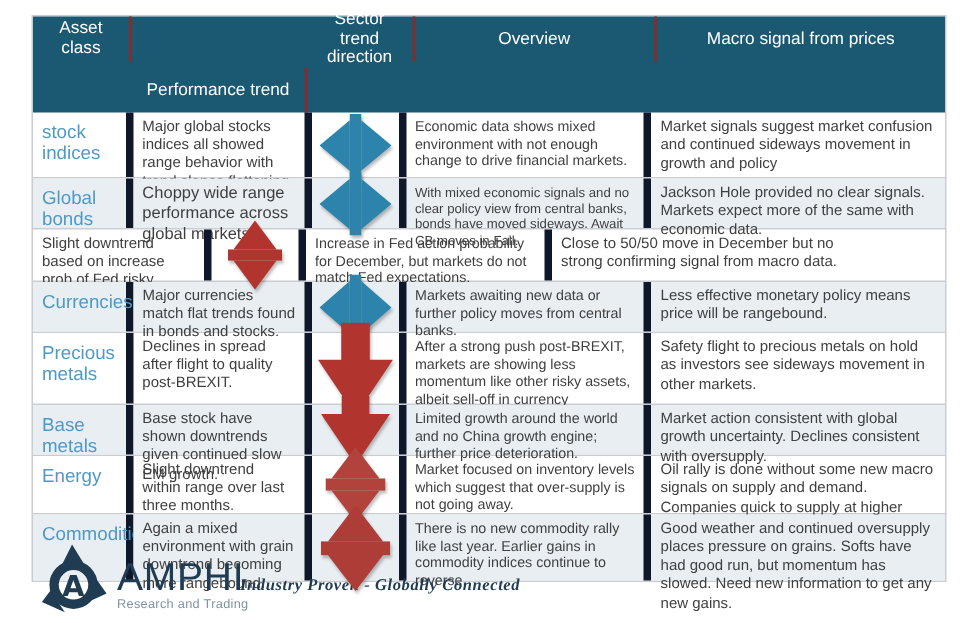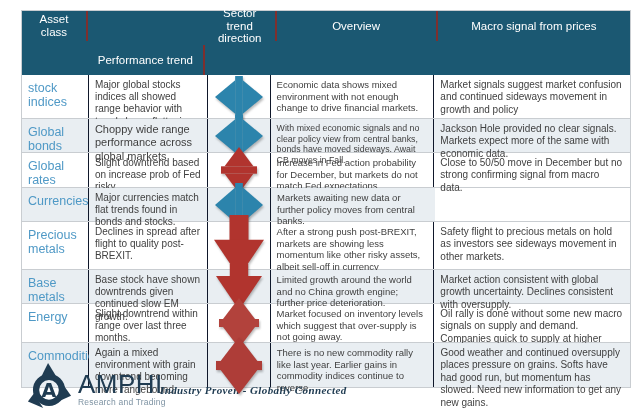--- a/index.html
+++ b/index.html
@@ -3,21 +3,21 @@
 <meta charset="utf-8">
 <style>
   * { margin:0; padding:0; box-sizing:border-box; }
   html,body { width:640px; height:415px; background:#ffffff; font-family:"Liberation Sans", sans-serif; overflow:hidden; }
   .page { position:relative; width:640px; height:415px; background:#fff; }
 
   
   .tbl { position:absolute; left:21px; top:10px; width:610px; border:1px solid #c9cdd1; background:#fff; }
   .trow { display:flex; width:100%; border-bottom:1px solid #c9cdd1; }
   .trow:last-child { border-bottom:none; }
-  .cell { border-right:1px solid #0f172a; padding:4px 6px 3px 6px; color:#3f3f3f; overflow:visible; }
+  .cell { border-right:5px solid #0f172a; padding:4px 6px 3px 6px; color:#3f3f3f; overflow:visible; }
   .cell:last-child { border-right:none; }
   .c-asset { width:67px; font-size:12.5px; color:#4f99c6; padding-top:6px; }
   .c-perf  { width:119px; font-size:10px; line-height:1.22; }
   .c-arrow { width:63px; display:flex; align-items:center; justify-content:center; padding:0; position:relative; }
   .c-over  { width:164px; font-size:9.5px; line-height:1.22; }
   .c-macro { width:196px; font-size:10px; line-height:1.24; }
 
   
   .thead { display:flex; width:100%; background:#1b5872; }
   .hcell { height:30px; color:#ffffff; font-size:11.5px; display:flex; align-items:center; justify-content:center; text-align:center; line-height:1.1; border-right:2px solid #7e2f2e; padding:0 4px; }
@@ -82,21 +82,20 @@
                 <polygon points="100,50 58,10 58,90"></polygon>
               </g>
             </svg>
           </span>
         </div>
       <div class="cell c-over alt" style="font-size:8.8px">With mixed economic signals and no clear policy view from central banks, bonds have moved sideways. Await CB moves in Fall.</div>
       <div class="cell c-macro alt">Jackson Hole provided no clear signals. Markets expect more of the same with economic data.</div>
     </div>
 
     <div class="trow" style="height:35px">
-      <div class="cell c-asset">Global rates</div>
       <div class="cell c-perf">Slight downtrend based on increase prob of Fed risky.</div>
       <div class="cell c-arrow">
           <span class="arrow" style="width: 36px; height: 46px;">
             <svg viewBox="0 0 100 100" preserveAspectRatio="none">
               <g fill="#b1342e">
                 <rect x="0" y="42" width="100" height="16"></rect>
                 <polygon points="50,0 10,42 90,42"></polygon>
                 <polygon points="50,100 10,58 90,58"></polygon>
               </g>
             </svg>
@@ -114,20 +113,21 @@
             <svg viewBox="0 0 100 100" preserveAspectRatio="none">
               <g fill="#2c84ac">
                 <rect x="42" y="0" width="16" height="100"></rect>
                 <polygon points="0,50 42,10 42,90"></polygon>
                 <polygon points="100,50 58,10 58,90"></polygon>
               </g>
             </svg>
           </span>
         </div>
       <div class="cell c-over alt">Markets awaiting new data or further policy moves from central banks.</div>
+      <div class="cell c-macro alt">Less effective monetary policy means price will be rangebound.</div>
     </div>
 
     <div class="trow" style="height:48px">
       <div class="cell c-asset">Precious metals</div>
       <div class="cell c-perf">Declines in spread after flight to quality post-BREXIT.</div>
       <div class="cell c-arrow">
           <span class="arrow" style="width: 50px; height: 62px;">
             <svg viewBox="0 0 100 100" preserveAspectRatio="none">
               <g fill="#b1342e">
                 <rect x="31" y="0" width="38" height="46"></rect>

